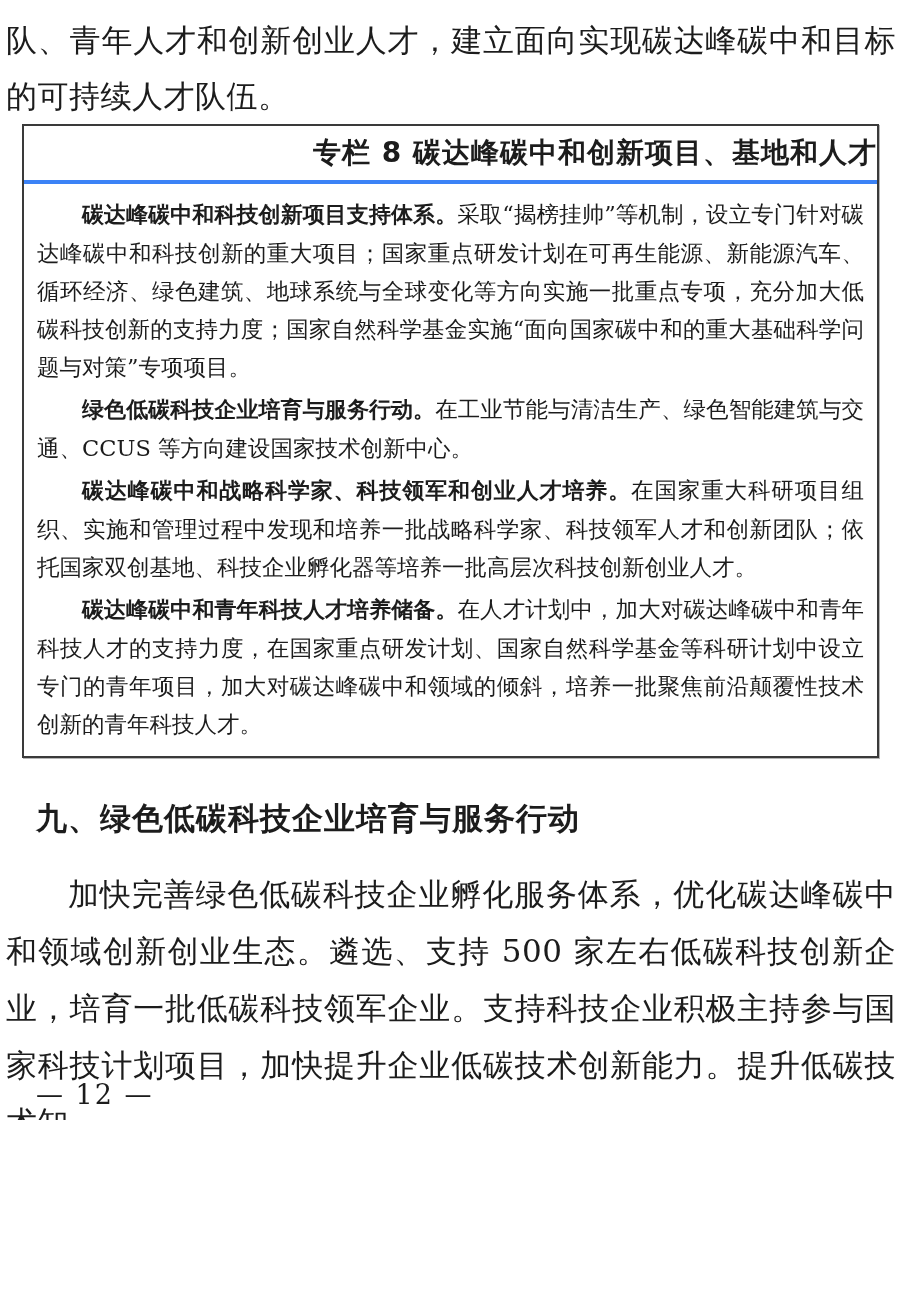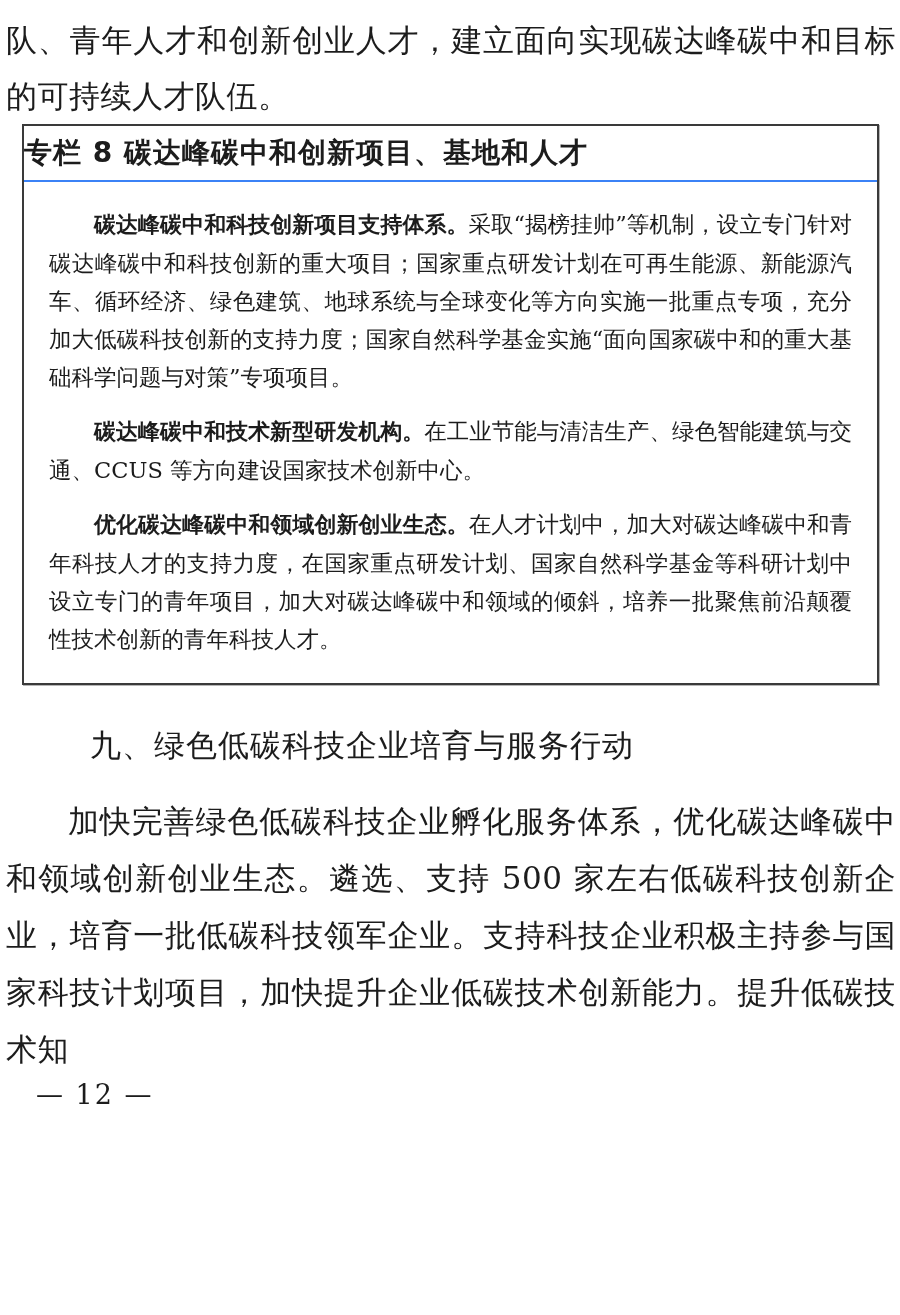--- a/index.html
+++ b/index.html
@@ -22,52 +22,52 @@
     letter-spacing:0.5px;
   }
   
   .box{
     margin:0 21px 0 22px;
     border:2px solid #3a3a3a;
     box-shadow:1px 1px 0 #b5b5b5;
     background:#ffffff;
   }
   .box-title{
-    border-bottom:2px solid #3b82f6;
-    text-align:left;
+    border-bottom:4px solid #3b82f6;
+    text-align:right;
     font-weight:bold;
     font-size:28px;
     line-height:34px;
     padding:10px 0;
     font-family:"DejaVu Sans","Liberation Sans",sans-serif;
     letter-spacing:1px;
   }
   .box-body{
     padding:7px 9px 9px 9px;
     font-size:22.5px;
     line-height:38px;
     text-align:justify;
     text-justify:inter-ideograph;
   }
   .box-para{
-    margin:16px;
+    margin:4px;
     text-indent:2em;
   }
   .box-para b{
     font-family:"DejaVu Sans","Liberation Sans",sans-serif;
     font-size:22px;
     letter-spacing:0;
   }
   
   .section-heading{
     margin:42px 0 0 0;
-    padding-left:90px;
+    padding-left:36px;
     font-size:31px;
     line-height:36px;
-    font-weight:normal;
+    font-weight:bold;
     font-family:"DejaVu Sans","Liberation Sans",sans-serif;
     letter-spacing:1px;
   }
   
   .body-para{
     margin:30px 4px 0 6px;
     font-size:31px;
     line-height:57px;
     text-align:justify;
     text-justify:inter-ideograph;
@@ -91,25 +91,26 @@
 
   <p class="intro">队、青年人才和创新创业人才，建立面向实现碳达峰碳中和目标的可持续人才队伍。</p>
 
   <div class="box">
     <div class="box-title">专栏 8  碳达峰碳中和创新项目、基地和人才</div>
 
     <div class="box-body">
       <p class="box-para"><b>碳达峰碳中和科技创新项目支持体系。</b><span>采取“揭榜挂帅”等机制，设立专门针对碳达峰碳中和科技创新的重大项目；国家重点研发计划在可再生能源、新能源汽车、循环经济、绿色建筑、地球系统与全球变化等方向实施一批重点专项，充分加大低碳科技创新的支持力度；国家自然科学基金实施“面向国家碳中和的重大基础科学问题与对策”专项项目。</span></p>
 
 
-      <p class="box-para"><b>碳达峰碳中和技术新型研发机构。</b><span>在工业节能与清洁生产、绿色智能建筑与交通、CCUS 等方向建设国家技术创新中心。</span></p>
+      <p class="box-para"><b>绿色低碳科技企业培育与服务行动。</b><span>在工业节能与清洁生产、绿色智能建筑与交通、CCUS 等方向建设国家技术创新中心。</span></p>
 
 
+      <p class="box-para"><b>碳达峰碳中和战略科学家、科技领军和创业人才培养。</b><span>在国家重大科研项目组织、实施和管理过程中发现和培养一批战略科学家、科技领军人才和创新团队；依托国家双创基地、科技企业孵化器等培养一批高层次科技创新创业人才。</span></p>
 
-      <p class="box-para"><b>优化碳达峰碳中和领域创新创业生态。</b><span>在人才计划中，加大对碳达峰碳中和青年科技人才的支持力度，在国家重点研发计划、国家自然科学基金等科研计划中设立专门的青年项目，加大对碳达峰碳中和领域的倾斜，培养一批聚焦前沿颠覆性技术创新的青年科技人才。</span></p>
+      <p class="box-para"><b>碳达峰碳中和青年科技人才培养储备。</b><span>在人才计划中，加大对碳达峰碳中和青年科技人才的支持力度，在国家重点研发计划、国家自然科学基金等科研计划中设立专门的青年项目，加大对碳达峰碳中和领域的倾斜，培养一批聚焦前沿颠覆性技术创新的青年科技人才。</span></p>
     </div>
   </div>
 
   <h2 class="section-heading">九、绿色低碳科技企业培育与服务行动</h2>
 
   <p class="body-para">加快完善绿色低碳科技企业孵化服务体系，优化碳达峰碳中和领域创新创业生态。遴选、支持 500 家左右低碳科技创新企业，培育一批低碳科技领军企业。支持科技企业积极主持参与国家科技计划项目，加快提升企业低碳技术创新能力。提升低碳技术知</p>
 
   <div class="footer">— 12 —</div>
 
 </div>

